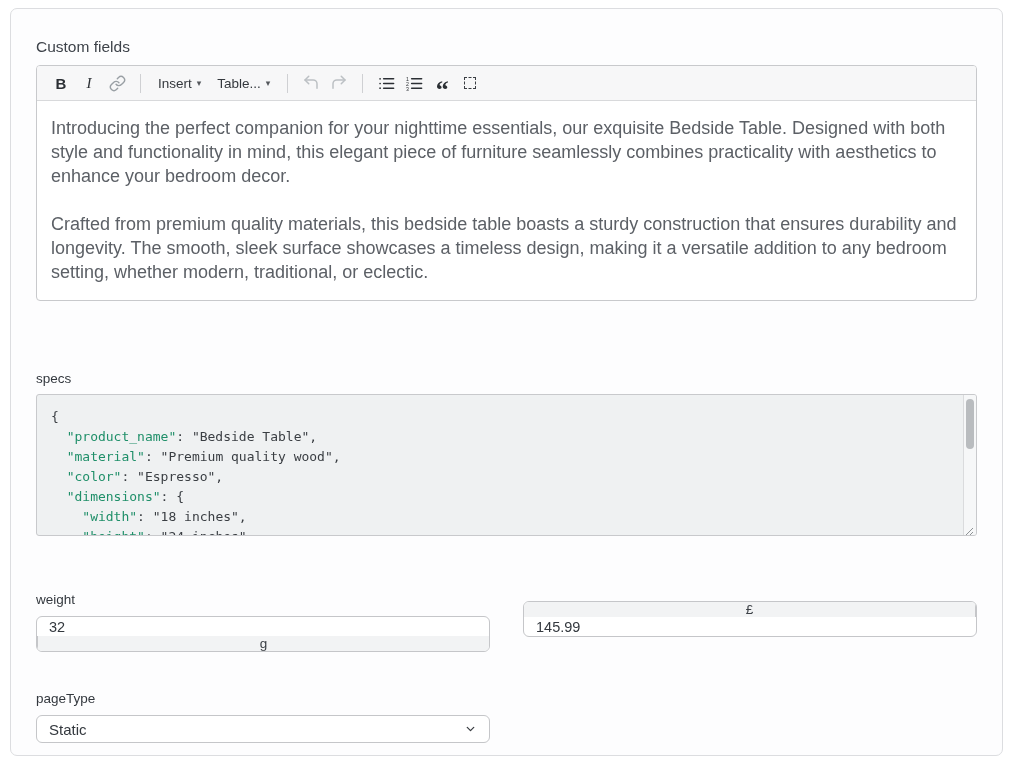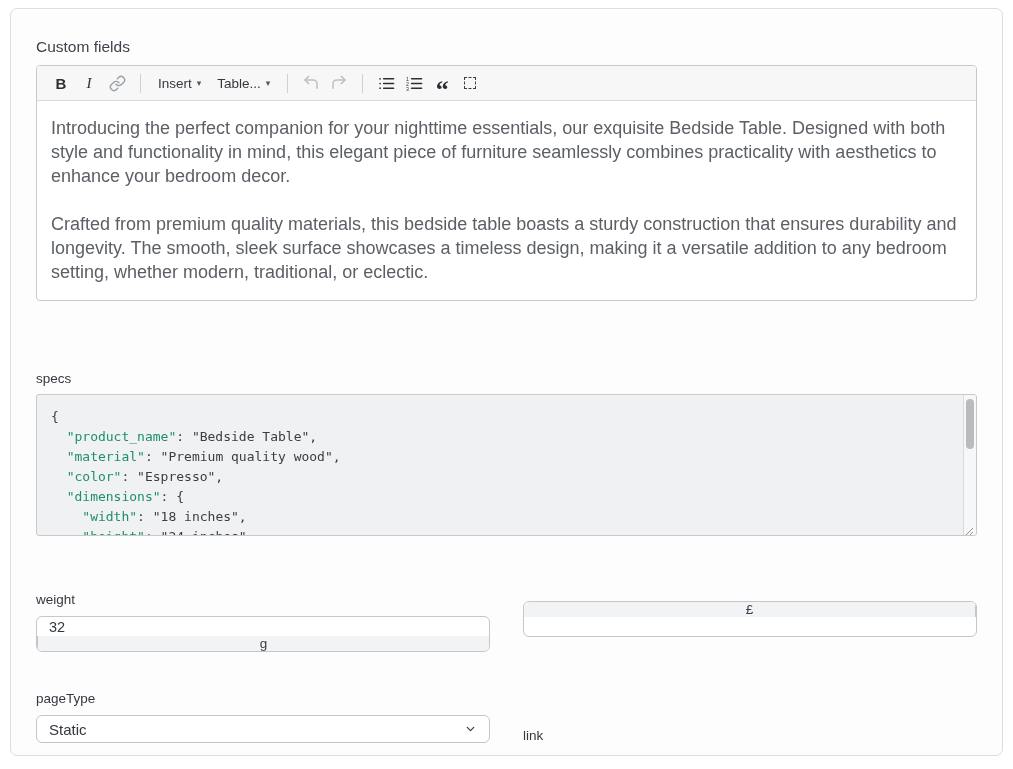--- a/index.html
+++ b/index.html
@@ -293,36 +293,36 @@
     <div class="field-col">
       <span class="field-label">weight</span>
       <div class="input-group">
         <input type="text" value="32" style="">
         <span class="addon addon-suffix">g</span>
       </div>
     </div>
     <div class="field-col">
       <div class="input-group">
         <span class="addon addon-prefix">£</span>
+        <input type="text" value="145.99" style="">
       </div>
     </div>
   </div>
 
   <div class="fields-row row-2">
     <div class="field-col">
       <span class="field-label">pageType</span>
       <div class="select-wrap">
         <select>
           <option>Static</option>
         </select>
         <span class="select-chevron">
           <svg width="13" height="13" viewBox="0 0 24 24" fill="none" stroke="#3a3e43" stroke-width="2.4" stroke-linecap="round" stroke-linejoin="round">
               <polyline points="6 9 12 15 18 9"></polyline>
             </svg>
         </span>
       </div>
     </div>
     <div class="field-col">
-      <span class="field-label">link</span>
     </div>
   </div>
 
 </div>
 
 </body></html>

